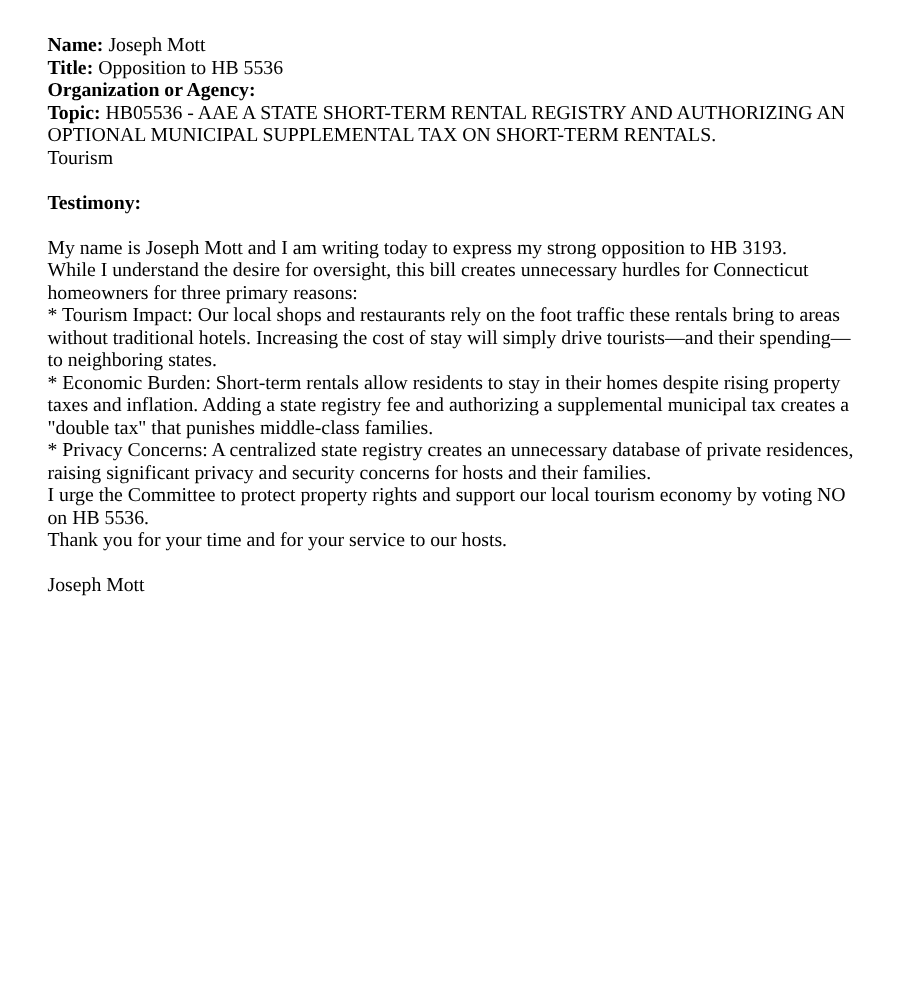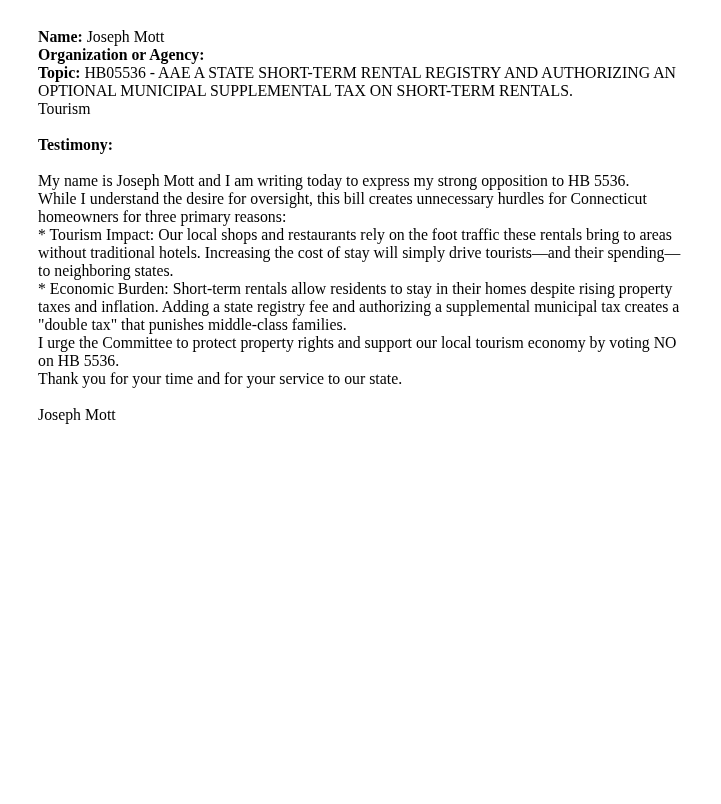--- a/index.html
+++ b/index.html
@@ -41,44 +41,49 @@
 <body>
 
 <div class="page">
   <div class="text-block">
 
     <div class="line">
       <span class="b">Name:</span>
       <span>Joseph Mott</span>
     </div>
 
+    <div class="line">
+      <span class="b">Title:</span>
+      <span>Opposition to HB 5536</span>
+    </div>
 
     <div class="line">
       <span class="b">Organization or Agency:</span>
       <span></span>
     </div>
 
     <div class="line">
       <span class="b">Topic:</span>
       <span>HB05536 - AAE A STATE SHORT-TERM RENTAL REGISTRY AND AUTHORIZING AN OPTIONAL MUNICIPAL SUPPLEMENTAL TAX ON SHORT-TERM RENTALS.</span>
     </div>
 
     <div class="line">Tourism</div>
 
     <div class="spacer"></div>
 
     <div class="line b">Testimony:</div>
 
     <div class="spacer"></div>
 
-    <div class="line">My name is Joseph Mott and I am writing today to express my strong opposition to HB 5536.</div>
+    <div class="line">My name is Joseph Mott and I am writing today to express my strong opposition to HB 3193.</div>
     <div class="line">While I understand the desire for oversight, this bill creates unnecessary hurdles for Connecticut homeowners for three primary reasons:</div>
     <div class="line">* Tourism Impact: Our local shops and restaurants rely on the foot traffic these rentals bring to areas without traditional hotels. Increasing the cost of stay will simply drive tourists—and their spending—to neighboring states.</div>
     <div class="line">* Economic Burden: Short-term rentals allow residents to stay in their homes despite rising property taxes and inflation. Adding a state registry fee and authorizing a supplemental municipal tax creates a "double tax" that punishes middle-class families.</div>
+    <div class="line">* Privacy Concerns: A centralized state registry creates an unnecessary database of private residences, raising significant privacy and security concerns for hosts and their families.</div>
     <div class="line">I urge the Committee to protect property rights and support our local tourism economy by voting NO on HB 5536.</div>
-    <div class="line">Thank you for your time and for your service to our state.</div>
+    <div class="line">Thank you for your time and for your service to our hosts.</div>
 
     <div class="spacer"></div>
 
     <div class="line">Joseph Mott</div>
 
   </div>
 </div>
 
 </body></html>

